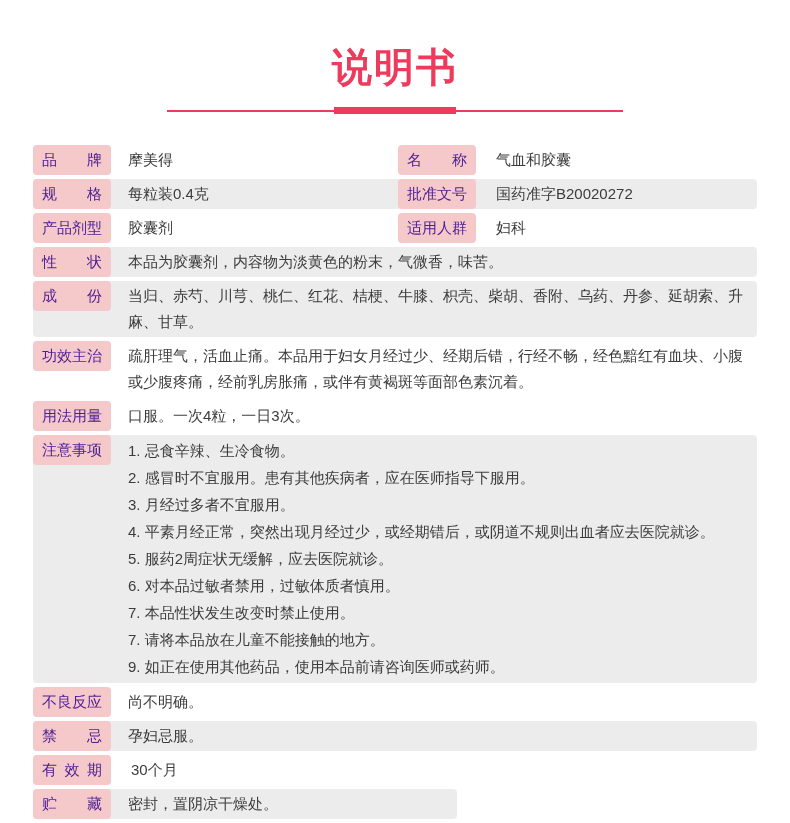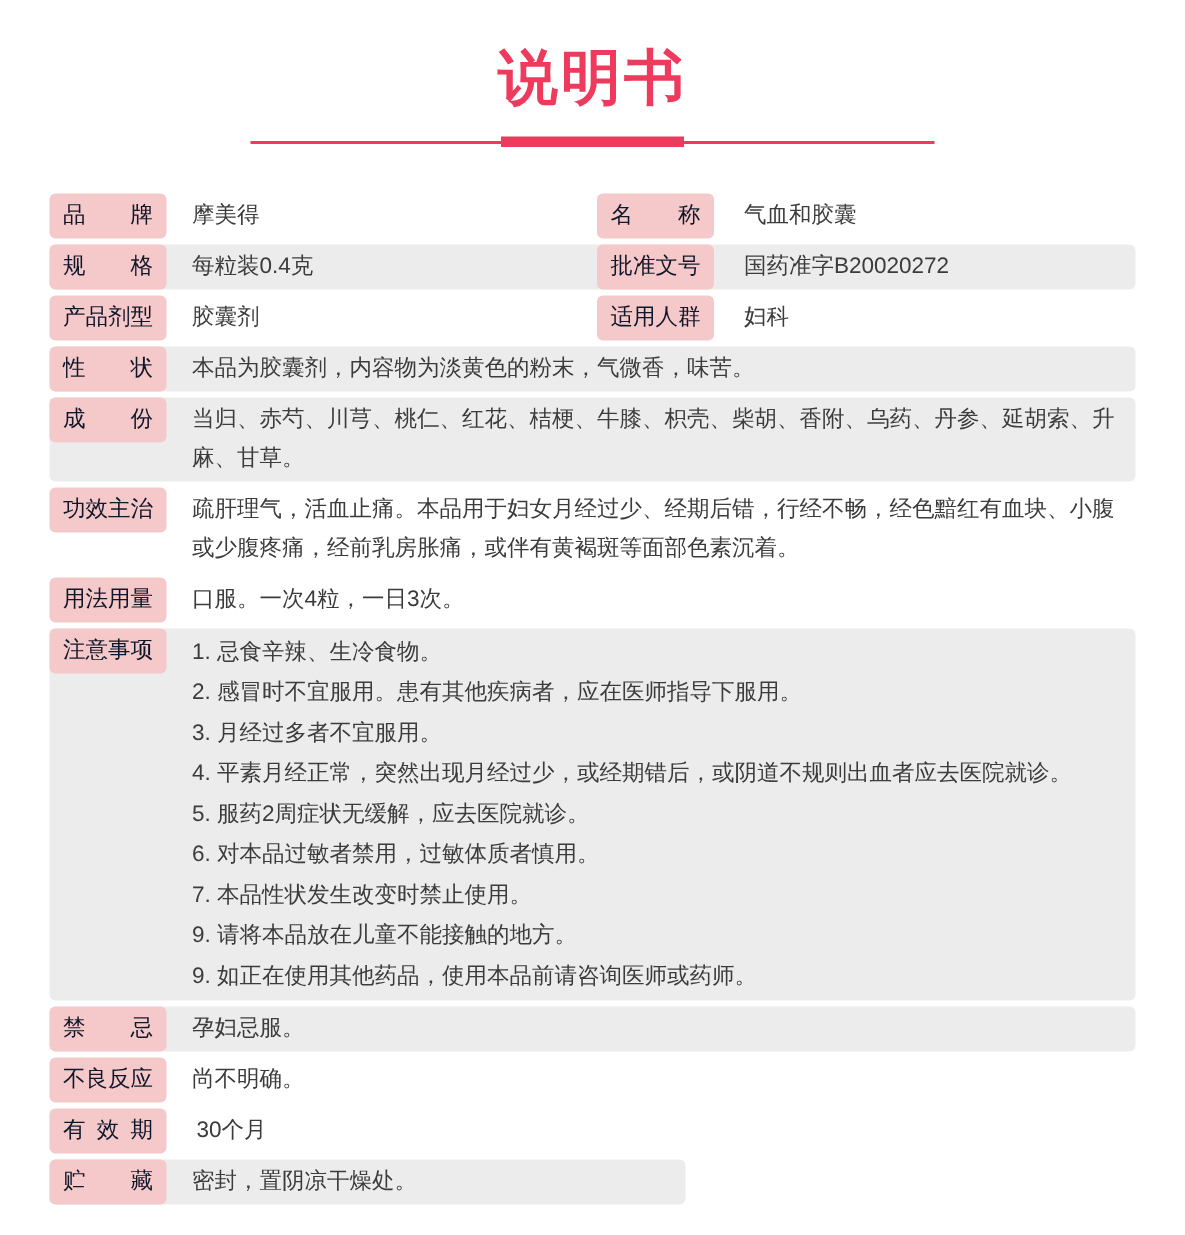--- a/index.html
+++ b/index.html
@@ -1,40 +1,40 @@
 <!DOCTYPE html>
 <html><head>
 <meta charset="utf-8">
 <style>
   html,body{margin:0;padding:0;}
   body{
     width:790px;height:823px;background:#ffffff;
     font-family:"Liberation Sans","DejaVu Sans",sans-serif;
     color:#3c3c3c;overflow:hidden;
   }
-  .header{padding-top:28px;text-align:center;}
+  .header{padding-top:44px;text-align:center;}
   .title{
     font-family:"Liberation Serif","DejaVu Serif",serif;
     font-weight:bold;font-size:40px;line-height:48px;
     color:#ee3a5c;letter-spacing:2px;margin:0;
   }
   .divider{position:relative;width:456px;height:7px;margin:15px auto 0;}
   .divider .thin{position:absolute;top:3px;left:0;right:0;height:2px;background:#ee3a5c;}
   .divider .thick{position:absolute;top:0;left:50%;transform:translateX(-50%);width:122px;height:7px;background:#ee3a5c;}
 
   .info-table{margin:31px 33px 0;}
   .row{display:flex;align-items:flex-start;margin-bottom:4px;border-radius:4px;}
   .row.gray{background:#ececec;}
   .row.half{width:424px;}
   .col-left{flex:0 0 365px;display:flex;align-items:flex-start;}
   .col-right{flex:1;display:flex;align-items:flex-start;}
   .label{
     flex:0 0 78px;box-sizing:border-box;width:78px;height:30px;
     background:#f5c8c9;border-radius:4px;padding:0 9px;
-    font-size:15px;line-height:30px;color:#0f172a;
+    font-size:15px;line-height:30px;color:#4c1d95;
     text-align:justify;text-align-last:justify;text-justify:inter-character;
     white-space:nowrap;overflow:hidden;
   }
   .value{font-size:15px;line-height:30px;padding-left:17px;}
   .col-right .value{padding-left:20px;}
   .value.wrap{flex:1;line-height:26px;padding-top:2px;padding-bottom:2px;}
   .value.list{flex:1;padding-top:2px;padding-bottom:3px;}
   .value.list .item{line-height:27px;font-size:15px;}
 </style>
 </head>
@@ -106,33 +106,33 @@
   <div class="row gray">
     <div class="label">注意事项</div>
     <div class="value list">
       <div class="item">1. 忌食辛辣、生冷食物。</div>
       <div class="item">2. 感冒时不宜服用。患有其他疾病者，应在医师指导下服用。</div>
       <div class="item">3. 月经过多者不宜服用。</div>
       <div class="item">4. 平素月经正常，突然出现月经过少，或经期错后，或阴道不规则出血者应去医院就诊。</div>
       <div class="item">5. 服药2周症状无缓解，应去医院就诊。</div>
       <div class="item">6. 对本品过敏者禁用，过敏体质者慎用。</div>
       <div class="item">7. 本品性状发生改变时禁止使用。</div>
-      <div class="item">9. 请将本品放在儿童不能接触的地方。</div>
+      <div class="item">7. 请将本品放在儿童不能接触的地方。</div>
       <div class="item">9. 如正在使用其他药品，使用本品前请咨询医师或药师。</div>
     </div>
+  </div>
+
+  <div class="row">
+    <div class="label">不良反应</div>
+    <div class="value">尚不明确。</div>
   </div>
 
   <div class="row gray">
     <div class="label">禁忌</div>
     <div class="value">孕妇忌服。</div>
-  </div>
-
-  <div class="row">
-    <div class="label">不良反应</div>
-    <div class="value">尚不明确。</div>
   </div>
 
   <div class="row">
     <div class="col-right">
       <div class="label">有效期</div>
       <div class="value">30个月</div>
     </div>
   </div>
 
   <div class="row gray half">

